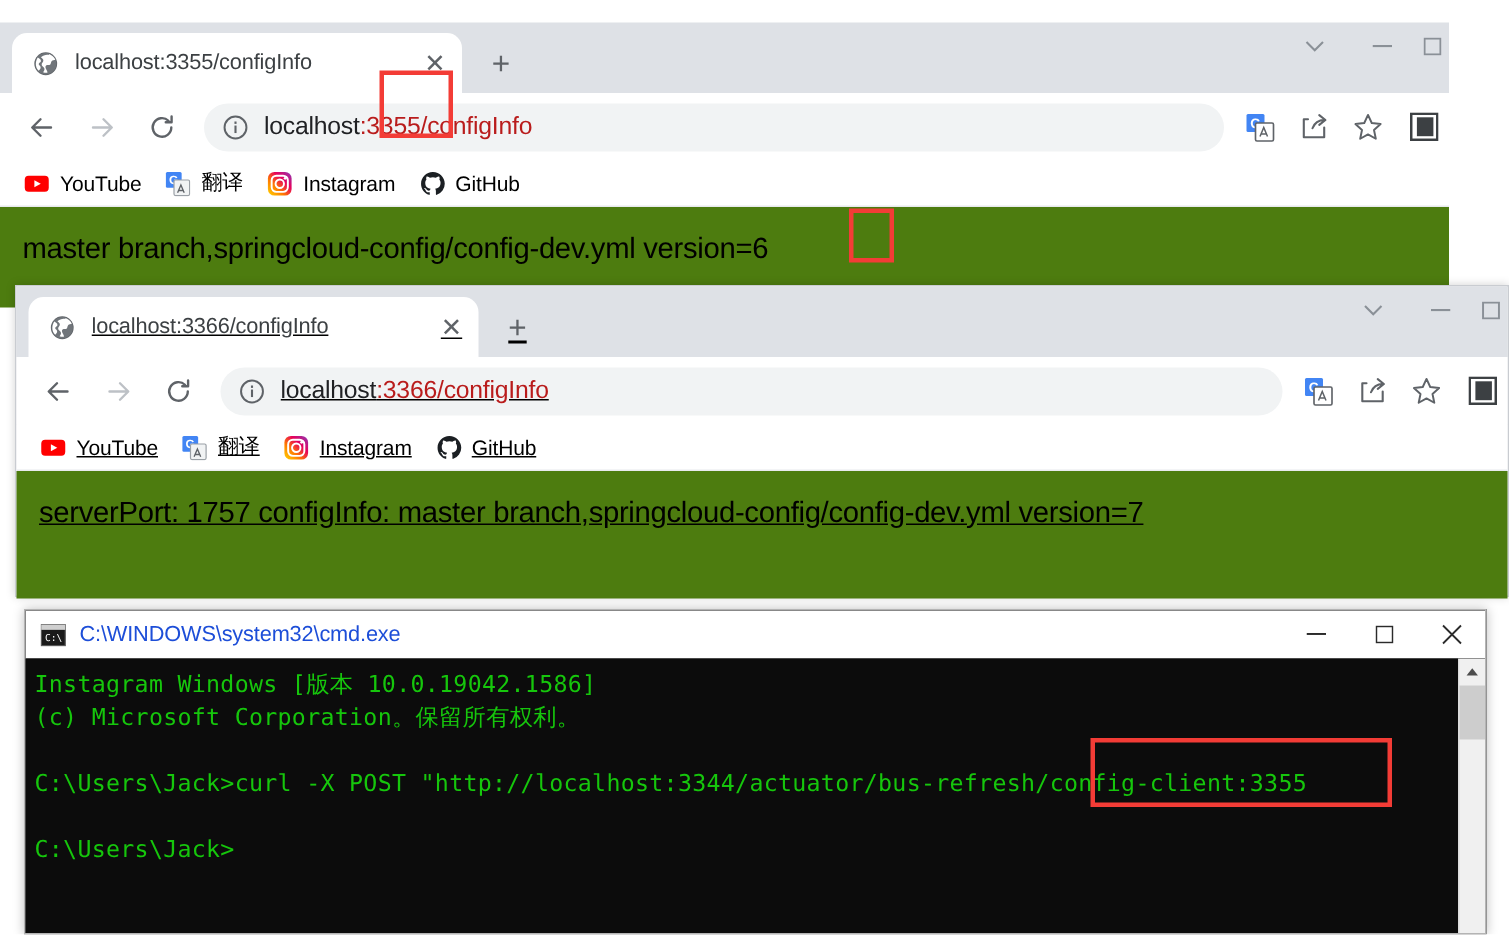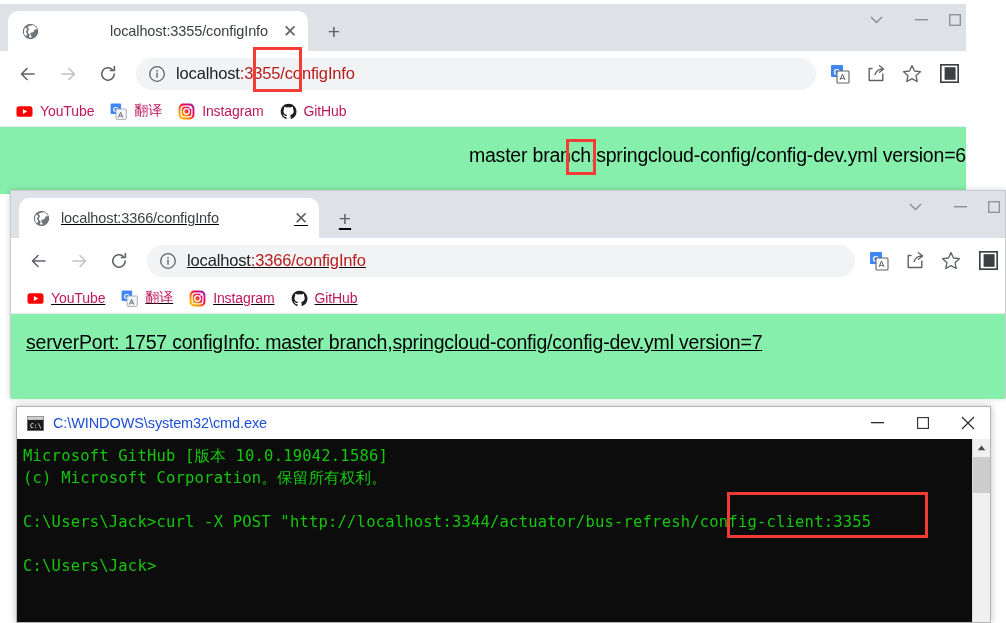--- a/index.html
+++ b/index.html
@@ -204,28 +204,28 @@
   }
   .bm-icon {
     width: 17px;
     height: 17px;
     flex: 0 0 17px;
     margin-right: 7px;
     display: block;
   }
   .bm-label {
     font-size: 14px;
-    color: #be185d;
+    color: #000000;
     white-space: nowrap;
     letter-spacing: -0.1px;
   }
 
   
   .page {
-    background: #86efac;
+    background: #4d7c0f;
     padding: 17px 0 0 15px;
     box-sizing: border-box;
   }
   .page-text {
     font-size: 19.5px;
     color: #000000;
     white-space: nowrap;
     letter-spacing: -0.2px;
   }
 
@@ -321,21 +321,21 @@
     height: 36px;
     background: #cdcdcd;
     cursor: pointer;
   }
 </style>
 </head>
 <body>
 
 <div id="stage">
 
-  <div class="browser win1" style="left:0px; top:4px; width:966px; height:190px;text-align:right;">
+  <div class="browser win1" style="left:0px; top:15px; width:966px; height:190px;">
 
     <div class="tabstrip">
       <div class="tab" style="width:300px;">
         <span class="tab-favicon">
           <svg viewBox="0 0 17 17" width="17" height="17">
             <circle cx="8.5" cy="8.5" r="7.6" fill="#5f6368"></circle>
             <path d="M8.5 1.4c3.9 0 7.1 3.2 7.1 7.1s-3.2 7.1-7.1 7.1S1.4 12.4 1.4 8.5 4.6 1.4 8.5 1.4z" fill="#70757a"></path>
             <path d="M3.2 4.4c1 .6 2.1 1.3 2.1 2.2 0 1.1-1.5.9-1.5 2.1 0 1 1.3 1.1 1.3 2.3 0 .9-.7 1.5-1.3 2.2-1.3-1.3-2-3-1.9-4.8.1-1.5.6-2.9 1.3-4z" fill="#ffffff"></path>
             <path d="M10.6 2c1.9.6 3.5 2 4.3 3.9-.8.3-1.8.2-2.4.8-.7.7-.3 1.8-1.1 2.4-.8.6-1.9 0-2.7.6-.6.5-.4 1.4-.1 2.1.4.9 1.2 1.7 1 2.7-1 .1-2 0-2.9-.3.5-.8 1.2-1.6.9-2.6-.3-1-1.5-1.3-1.8-2.3-.3-1.2 1.1-1.9 1.1-3 0-1-.9-1.6-1.6-2.2 1.5-1.3 3.5-1.9 5.3-1.5z" fill="#ffffff"></path>
           </svg>
@@ -646,21 +646,21 @@
           </svg>
       </span>
       <span class="cmd-wc">
         <svg width="14" height="14" viewBox="0 0 14 14">
             <path d="M1 1l12 12M13 1L1 13" stroke="#2b2b2b" stroke-width="1.2"></path>
           </svg>
       </span>
     </div>
 
     <div class="cmd-body" style="height:185px;">
-      <div class="cmd-line">Microsoft GitHub [版本 10.0.19042.1586]</div>
+      <div class="cmd-line">Instagram Windows [版本 10.0.19042.1586]</div>
       <div class="cmd-line">(c) Microsoft Corporation。保留所有权利。</div>
       <div class="cmd-line cmd-blank"></div>
       <div class="cmd-line">C:\Users\Jack&gt;curl -X POST "http://localhost:3344/actuator/bus-refresh/config-client:3355</div>
       <div class="cmd-line cmd-blank"></div>
       <div class="cmd-line">C:\Users\Jack&gt;</div>
 
       <div class="cmd-scroll">
         <div class="cmd-scroll-up">
           <svg width="9" height="6" viewBox="0 0 9 6">
               <path d="M4.5 0.5L8.3 5.3H0.7z" fill="#4d4d4d"></path>

